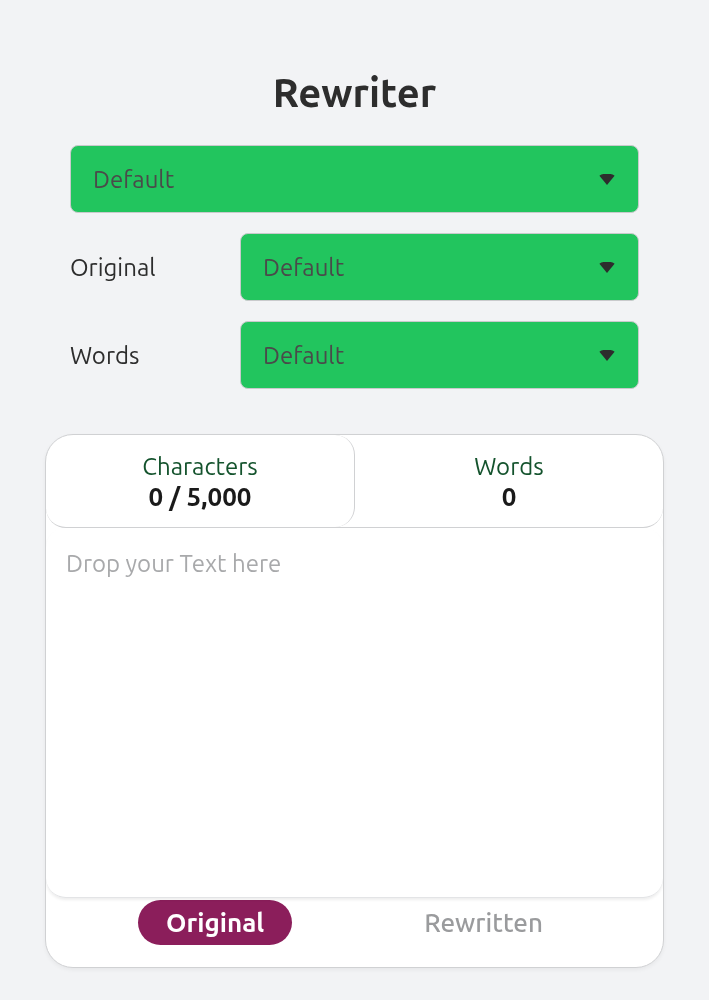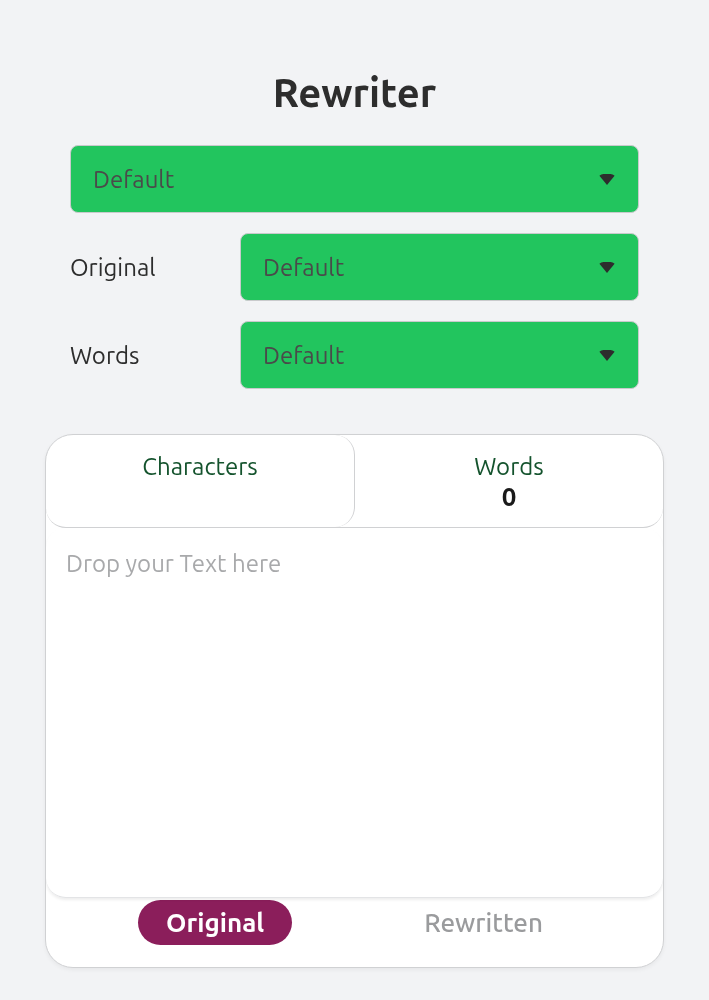--- a/index.html
+++ b/index.html
@@ -169,20 +169,21 @@
         <span>Default</span>
         <span class="caret"></span>
       </div>
     </div>
   </div>
 
   <div class="card">
     <div class="stats-row">
       <div class="stat-cell">
         <div class="stat-label">Characters</div>
+        <div class="stat-value">0 / 5,000</div>
       </div>
       <div class="stat-cell">
         <div class="stat-label">Words</div>
         <div class="stat-value">0</div>
       </div>
     </div>
     <div class="textarea-wrap">
       <textarea class="textarea" placeholder="Drop your Text here" style=""></textarea>
     </div>
     <div class="tabs-row">

